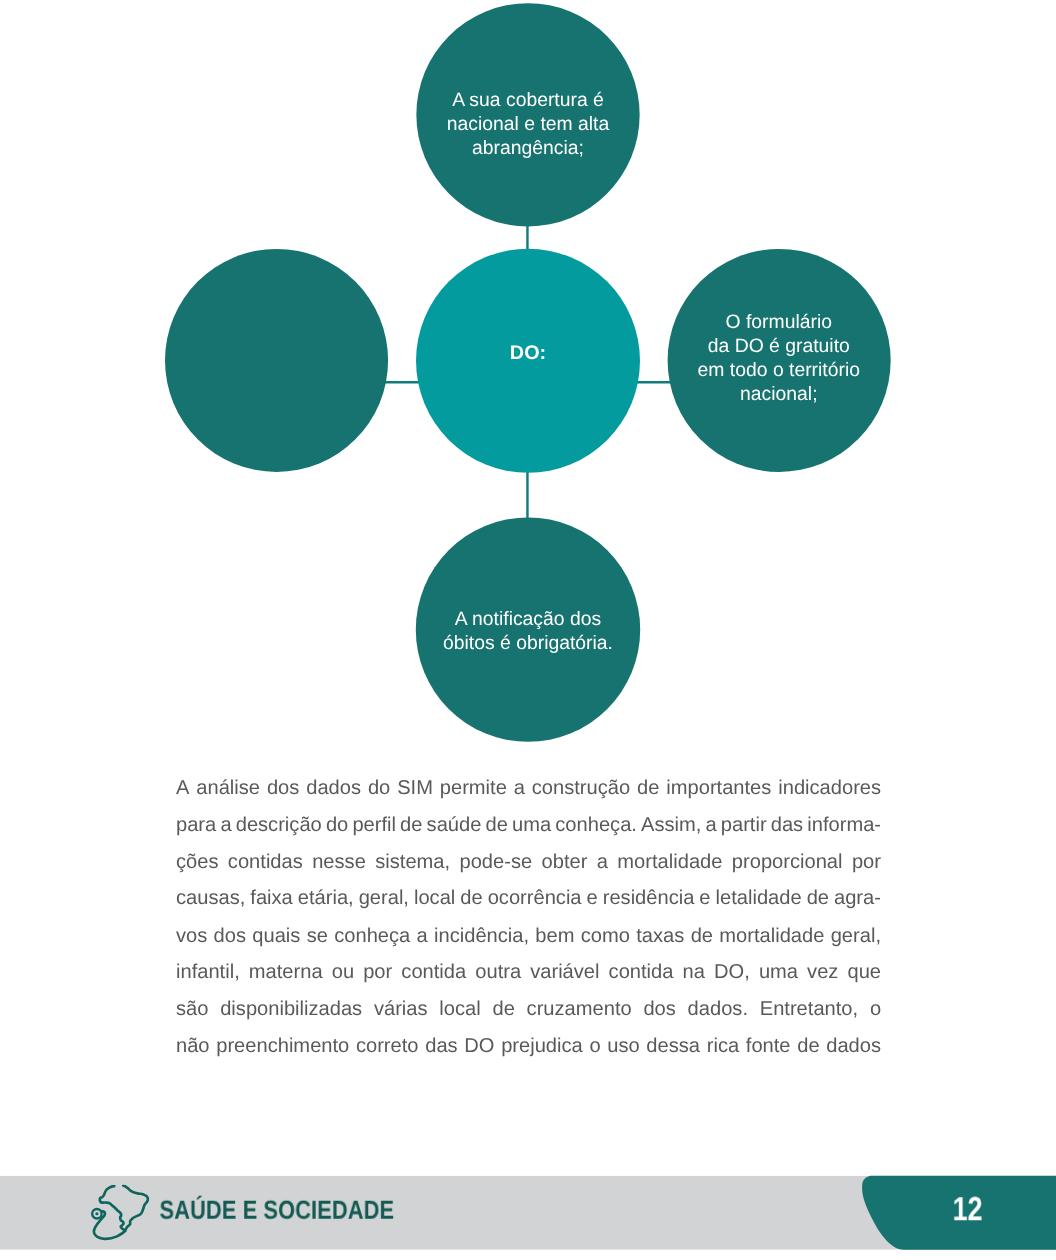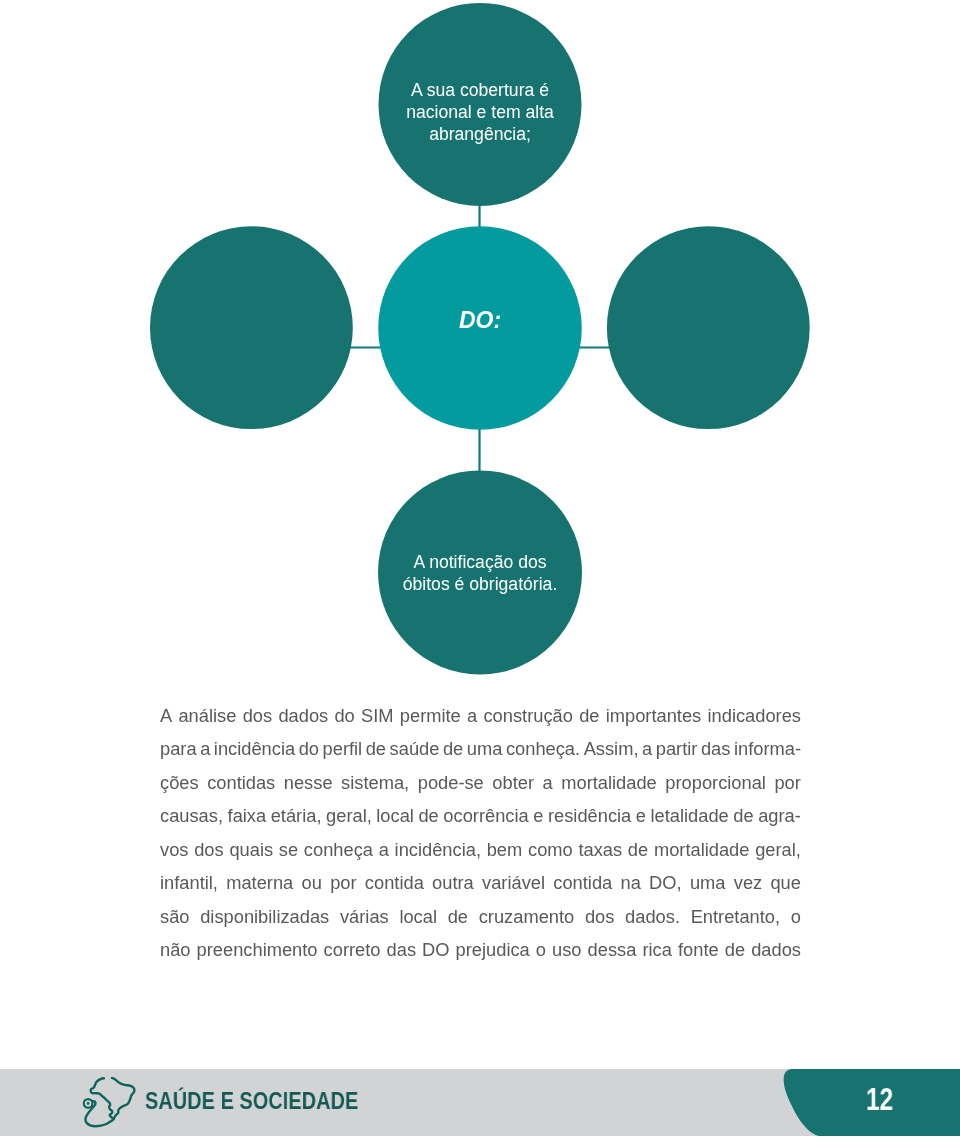--- a/index.html
+++ b/index.html
@@ -11,21 +11,21 @@
     -webkit-font-smoothing:antialiased;
   }
   .page{position:relative;width:960px;height:1145px;}
   .copy,.bubble,.foottitle,.pagenum{will-change:transform;}
 
   
   .diagram{position:absolute;left:0;top:0;width:960px;height:690px;}
   .dsvg{position:absolute;left:0;top:0;}
   .bubble{position:absolute;text-align:center;color:#ffffff;}
   .bubble .txt{display:block;line-height:22.05px;font-size:17.6px;white-space:pre-line;}
-  .bubble .ctxt{display:block;font-size:23px;line-height:26.6px;font-weight:700;letter-spacing:0px;font-style:italic;}
+  .bubble .ctxt{display:block;font-size:18px;line-height:26.6px;font-weight:700;letter-spacing:0px;}
   .b-top{left:330px;top:78.7px;width:300px;}
   .b-left{left:101.5px;top:281.5px;width:300px;}
   .b-right{left:558.3px;top:280.6px;width:300px;}
   .b-bottom{left:330px;top:551px;width:300px;}
   .b-center{left:330px;top:306.6px;width:300px;}
 
   
   .copy{position:absolute;left:160px;top:699px;width:641px;
         font-size:18.3px;line-height:33.45px;color:#58595b;}
   .cline{display:flex;justify-content:space-between;white-space:pre;}
@@ -55,31 +55,37 @@
       <circle cx="251.4" cy="327.7" r="101.4" style="fill: rgb(23, 115, 111);"></circle>
       <circle cx="708.3" cy="327.7" r="101.4" style="fill: rgb(23, 115, 111);"></circle>
       <circle cx="480" cy="572.4" r="102" style="fill: rgb(23, 115, 111);"></circle>
       <circle cx="480" cy="328" r="101.8" style="fill: rgb(4, 155, 158);"></circle>
     </svg>
     <div class="bubble b-top">
         <span class="txt">A sua cobertura é
 nacional e tem alta
 abrangência;</span>
       </div>
+    <div class="bubble b-right">
+        <span class="txt">O formulário
+da DO é gratuito
+em todo o território
+nacional;</span>
+      </div>
     <div class="bubble b-bottom">
         <span class="txt">A notificação dos
 óbitos é obrigatória.</span>
       </div>
     <div class="bubble b-center">
         <span class="ctxt">DO:</span>
       </div>
   </div>
   <div class="copy" style="color: rgb(88, 89, 91);">
       <div class="cline"><span>A</span><span>análise</span><span>dos</span><span>dados</span><span>do</span><span>SIM</span><span>permite</span><span>a</span><span>construção</span><span>de</span><span>importantes</span><span>indicadores</span></div>
-      <div class="cline"><span>para</span><span>a</span><span>incidência</span><span>do</span><span>perfil</span><span>de</span><span>saúde</span><span>de</span><span>uma</span><span>conheça.</span><span>Assim,</span><span>a</span><span>partir</span><span>das</span><span>informa-</span></div>
+      <div class="cline"><span>para</span><span>a</span><span>descrição</span><span>do</span><span>perfil</span><span>de</span><span>saúde</span><span>de</span><span>uma</span><span>conheça.</span><span>Assim,</span><span>a</span><span>partir</span><span>das</span><span>informa-</span></div>
       <div class="cline"><span>ções</span><span>contidas</span><span>nesse</span><span>sistema,</span><span>pode-se</span><span>obter</span><span>a</span><span>mortalidade</span><span>proporcional</span><span>por</span></div>
       <div class="cline"><span>causas,</span><span>faixa</span><span>etária,</span><span>geral,</span><span>local</span><span>de</span><span>ocorrência</span><span>e</span><span>residência</span><span>e</span><span>letalidade</span><span>de</span><span>agra-</span></div>
       <div class="cline"><span>vos</span><span>dos</span><span>quais</span><span>se</span><span>conheça</span><span>a</span><span>incidência,</span><span>bem</span><span>como</span><span>taxas</span><span>de</span><span>mortalidade</span><span>geral,</span></div>
       <div class="cline"><span>infantil,</span><span>materna</span><span>ou</span><span>por</span><span>contida</span><span>outra</span><span>variável</span><span>contida</span><span>na</span><span>DO,</span><span>uma</span><span>vez</span><span>que</span></div>
       <div class="cline"><span>são</span><span>disponibilizadas</span><span>várias</span><span>local</span><span>de</span><span>cruzamento</span><span>dos</span><span>dados.</span><span>Entretanto,</span><span>o</span></div>
       <div class="cline"><span>não</span><span>preenchimento</span><span>correto</span><span>das</span><span>DO</span><span>prejudica</span><span>o</span><span>uso</span><span>dessa</span><span>rica</span><span>fonte</span><span>de</span><span>dados</span></div>
     </div>
   <div class="footbar" style="background-color: rgb(209, 211, 212);"></div>
   <svg class="footlogo" viewBox="0 0 60 60">
     <g fill="none" stroke-width="2.4" stroke-linecap="round" stroke-linejoin="round" style="stroke: rgb(14, 101, 91);">

